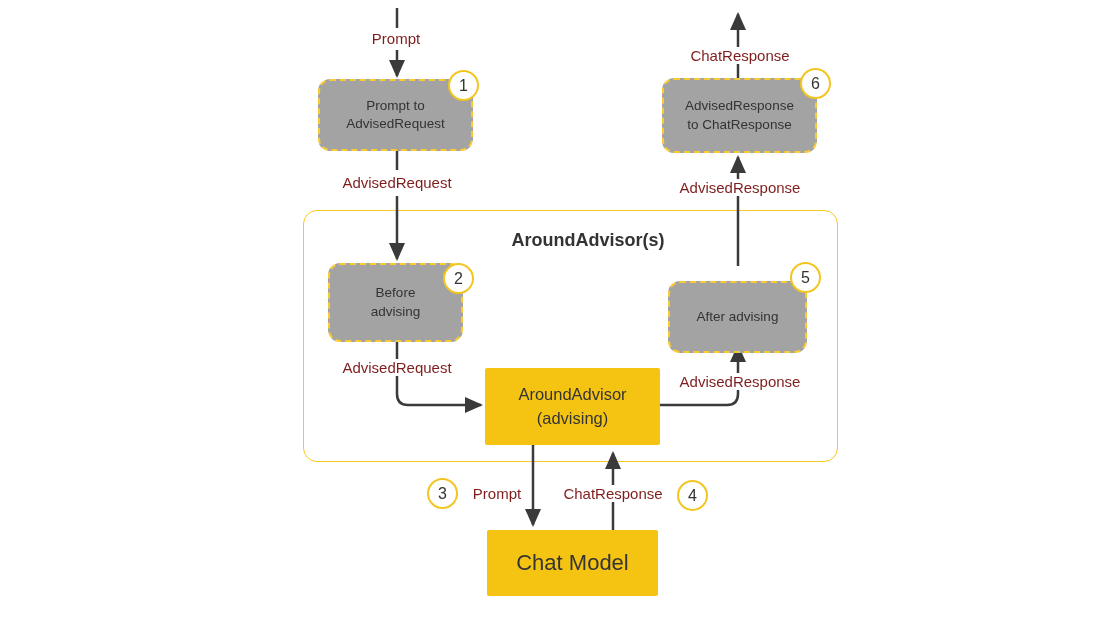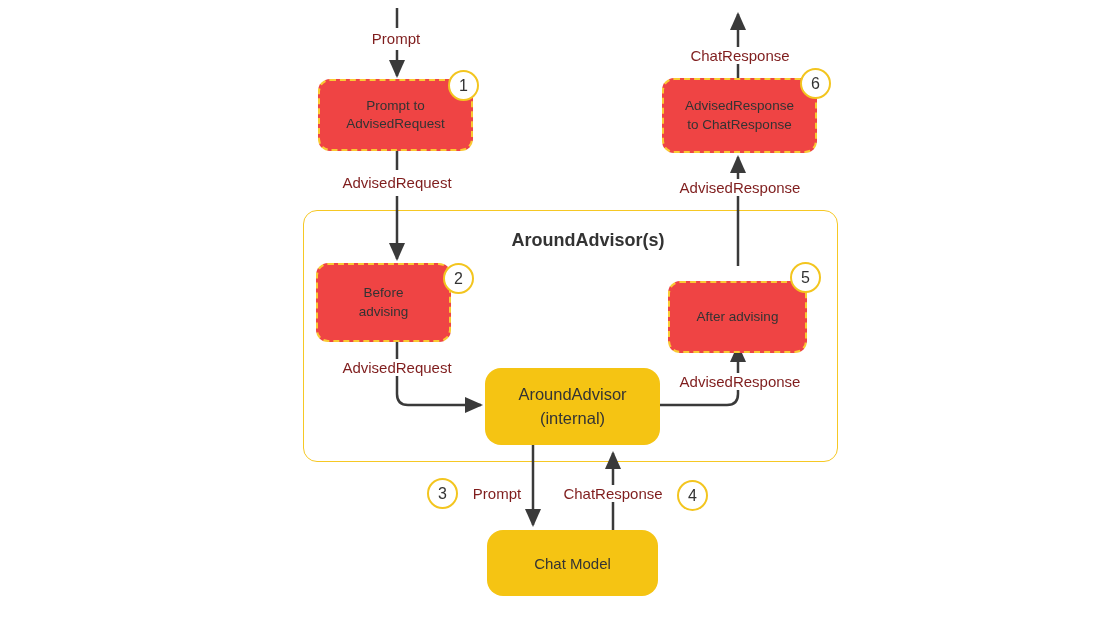--- a/index.html
+++ b/index.html
@@ -21,38 +21,38 @@
   }
   .container-title {
     position: absolute; left: 588px; top: 230px; transform: translateX(-50%);
     font-size: 18px; color: #333333; z-index: 2; white-space: nowrap; font-weight: bold;
   }
 
   
   .dashed-box {
     position: absolute; box-sizing: border-box;
     border: 2px dashed #F9CA33; border-radius: 12px;
-    background: #ef4444; z-index: 4;
+    background: #a3a3a3; z-index: 4;
     display: flex; align-items: center; justify-content: center;
     text-align: center; font-size: 13.5px; line-height: 1.35; color: #333333;
   }
   .box-1 { left: 318px; top: 79px;  width: 155px; height: 72px; }
-  .box-2 { left: 316px; top: 263px; width: 135px; height: 79px; }
+  .box-2 { left: 328px; top: 263px; width: 135px; height: 79px; }
   .box-5 { left: 668px; top: 281px; width: 139px; height: 72px; }
   .box-6 { left: 662px; top: 78px;  width: 155px; height: 75px; }
 
   
   .solid-box {
     position: absolute; box-sizing: border-box;
-    background: #F5C413; border-radius: 16px; z-index: 4;
+    background: #F5C413; border-radius: 2px; z-index: 4;
     display: flex; align-items: center; justify-content: center;
     text-align: center; color: #343434;
   }
   .box-internal { left: 485px; top: 368px; width: 175px; height: 77px; font-size: 16.5px; line-height: 1.4; }
-  .box-chat     { left: 487px; top: 530px; width: 171px; height: 66px; font-size: 15px; }
+  .box-chat     { left: 487px; top: 530px; width: 171px; height: 66px; font-size: 22px; }
 
   
   .step-circle {
     position: absolute; width: 31px; height: 31px; box-sizing: border-box;
     border: 2px solid #F3C51F; border-radius: 50%; background: #ffffff;
     display: flex; align-items: center; justify-content: center;
     font-size: 16px; color: #333333; z-index: 5;
   }
   .c1 { left: 448px; top: 70px;  }
   .c2 { left: 443px; top: 263px; }
@@ -125,21 +125,21 @@
   <div class="dashed-box box-6">
     <div>
       <span>AdvisedResponse</span><br>
       <span>to ChatResponse</span>
     </div>
   </div>
 
   <div class="solid-box box-internal">
     <div>
       <span>AroundAdvisor</span><br>
-      <span>(internal)</span>
+      <span>(advising)</span>
     </div>
   </div>
 
   <div class="solid-box box-chat">
     <div>Chat Model</div>
   </div>
 
   <div class="step-circle c1">1</div>
   <div class="step-circle c2">2</div>
   <div class="step-circle c3">3</div>

